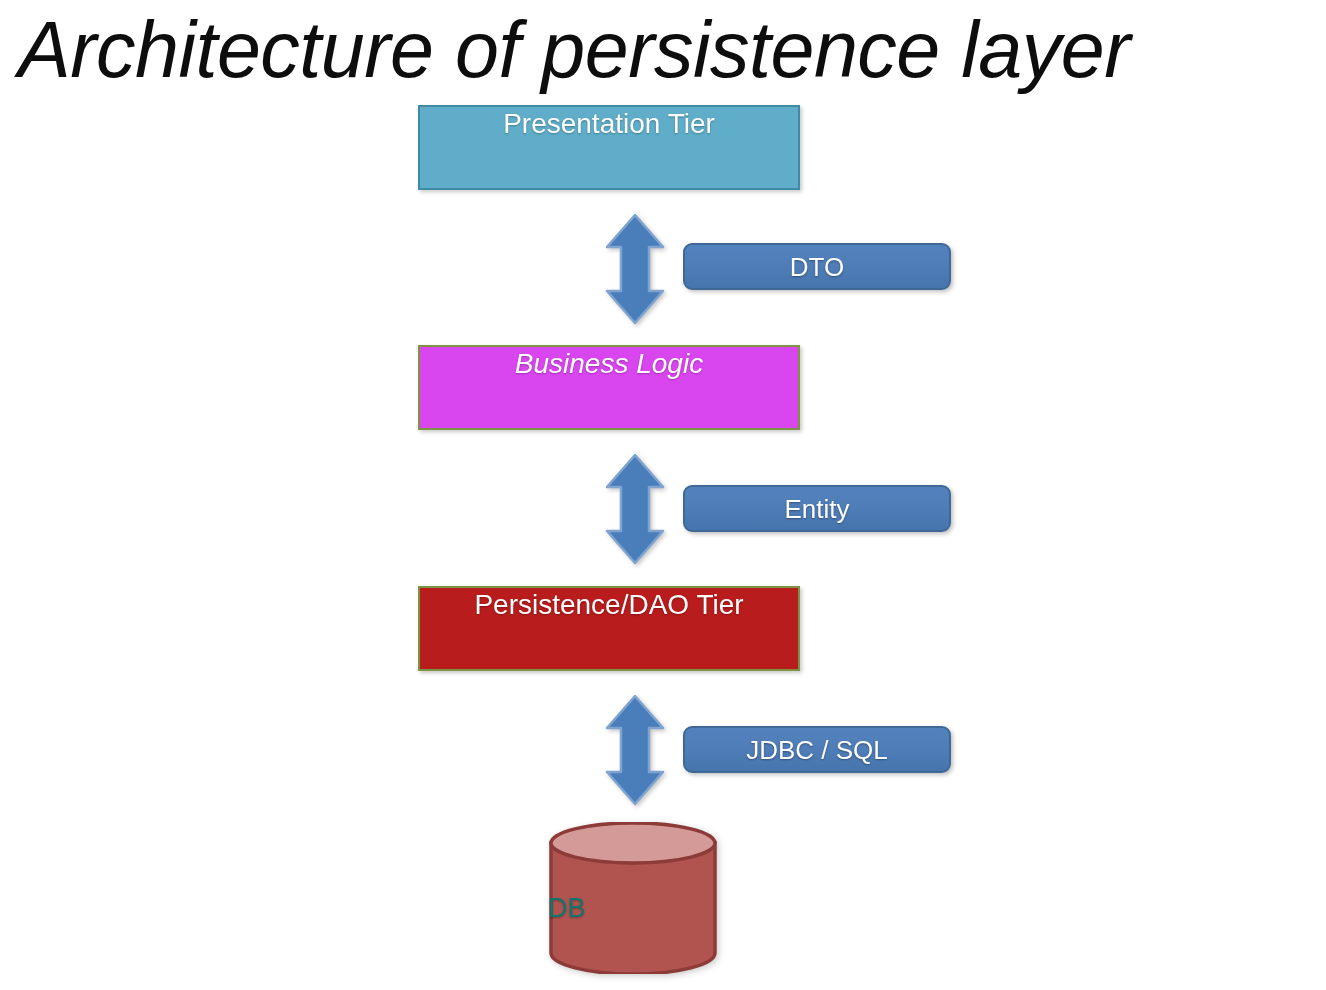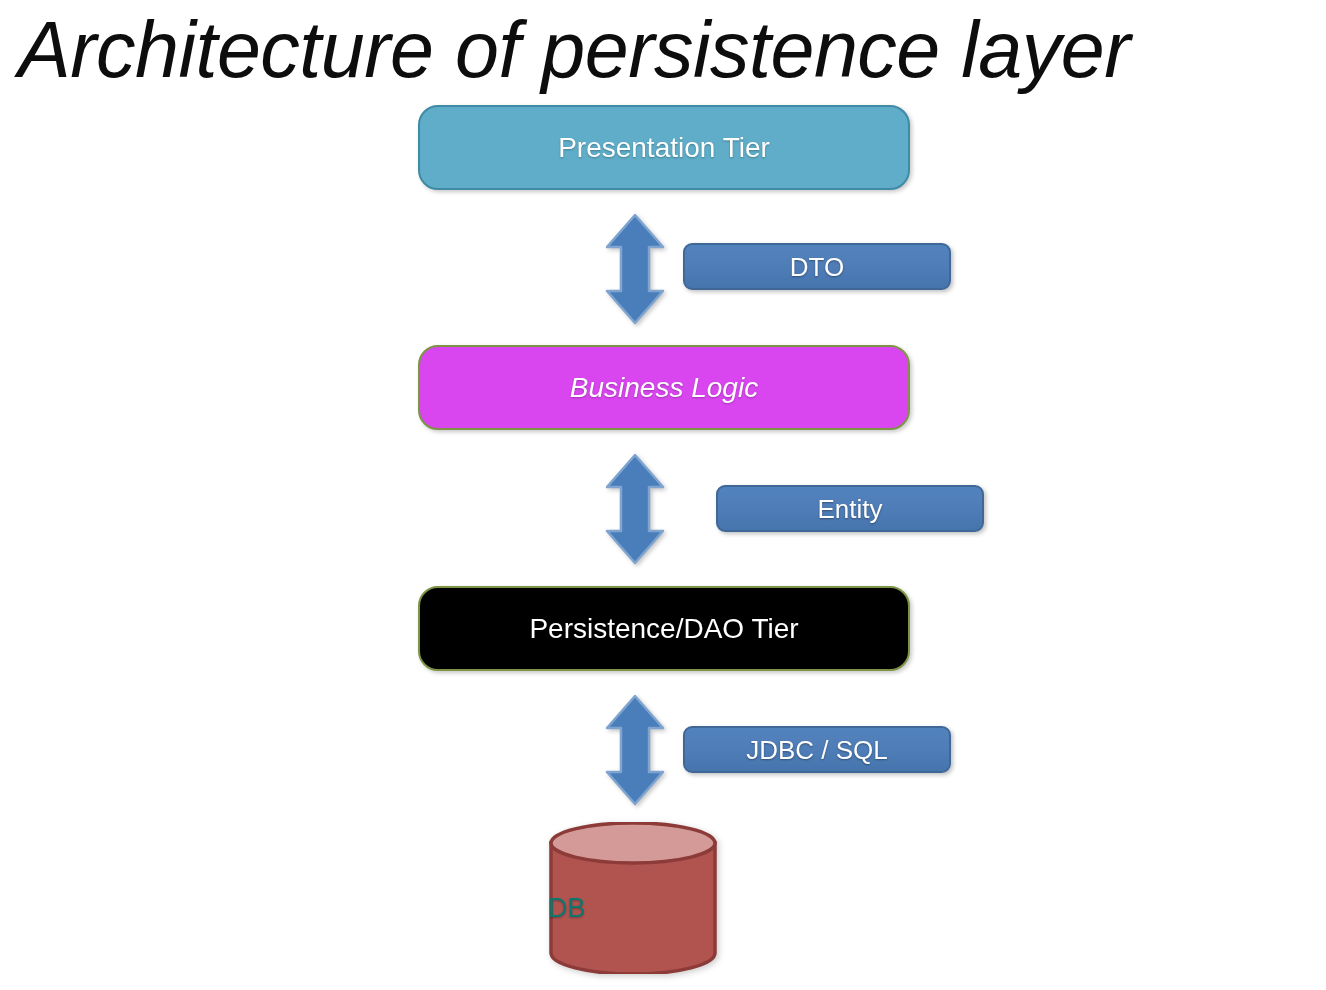--- a/index.html
+++ b/index.html
@@ -28,46 +28,45 @@
     color: #0d0d0d;
     letter-spacing: -0.5px;
     white-space: nowrap;
     font-style: italic;
   }
 
   
   .tier-box {
     position: absolute;
     left: 418px;
-    width: 492px;
+    width: 382px;
     height: 85px;
     box-sizing: border-box;
     display: flex;
-    align-items: center;
+    align-items: flex-start;
     justify-content: center;
     color: #ffffff;
     font-size: 28px;
     line-height: 34px;
     text-shadow: 0 1px 2px rgba(0,0,0,0.28);
     box-shadow: 2px 2px 4px rgba(0,0,0,0.22);
-    border-radius: 20px;
   }
   .tier-box.teal {
     background: #5fadc8;
     border: 2px solid #3f8ba6;
     top: 105px;
   }
   .tier-box.green-1 {
     background: #d946ef;
     border: 2px solid #7d9444;
     top: 345px;
     font-style: italic;
   }
   .tier-box.green-2 {
-    background: #000000;
+    background: #b91c1c;
     border: 2px solid #7d9444;
     top: 586px;
   }
 
   
   .arrow-wrap {
     position: absolute;
     left: 603px;
     width: 64px;
     height: 112px;
@@ -91,21 +90,21 @@
     display: flex;
     align-items: center;
     justify-content: center;
     color: #ffffff;
     font-size: 26px;
     line-height: 30px;
     text-shadow: 0 1px 2px rgba(0,0,0,0.35);
     box-shadow: 2px 2px 4px rgba(0,0,0,0.25);
   }
   .badge.b1 { top: 243px; }
-  .badge.b2 { top: 485px; margin-left: 33px; }
+  .badge.b2 { top: 485px; }
   .badge.b3 { top: 726px; }
 
   
   #db-cylinder {
     position: absolute;
     left: 548px;
     top: 822px;
     width: 170px;
     height: 152px;
   }

